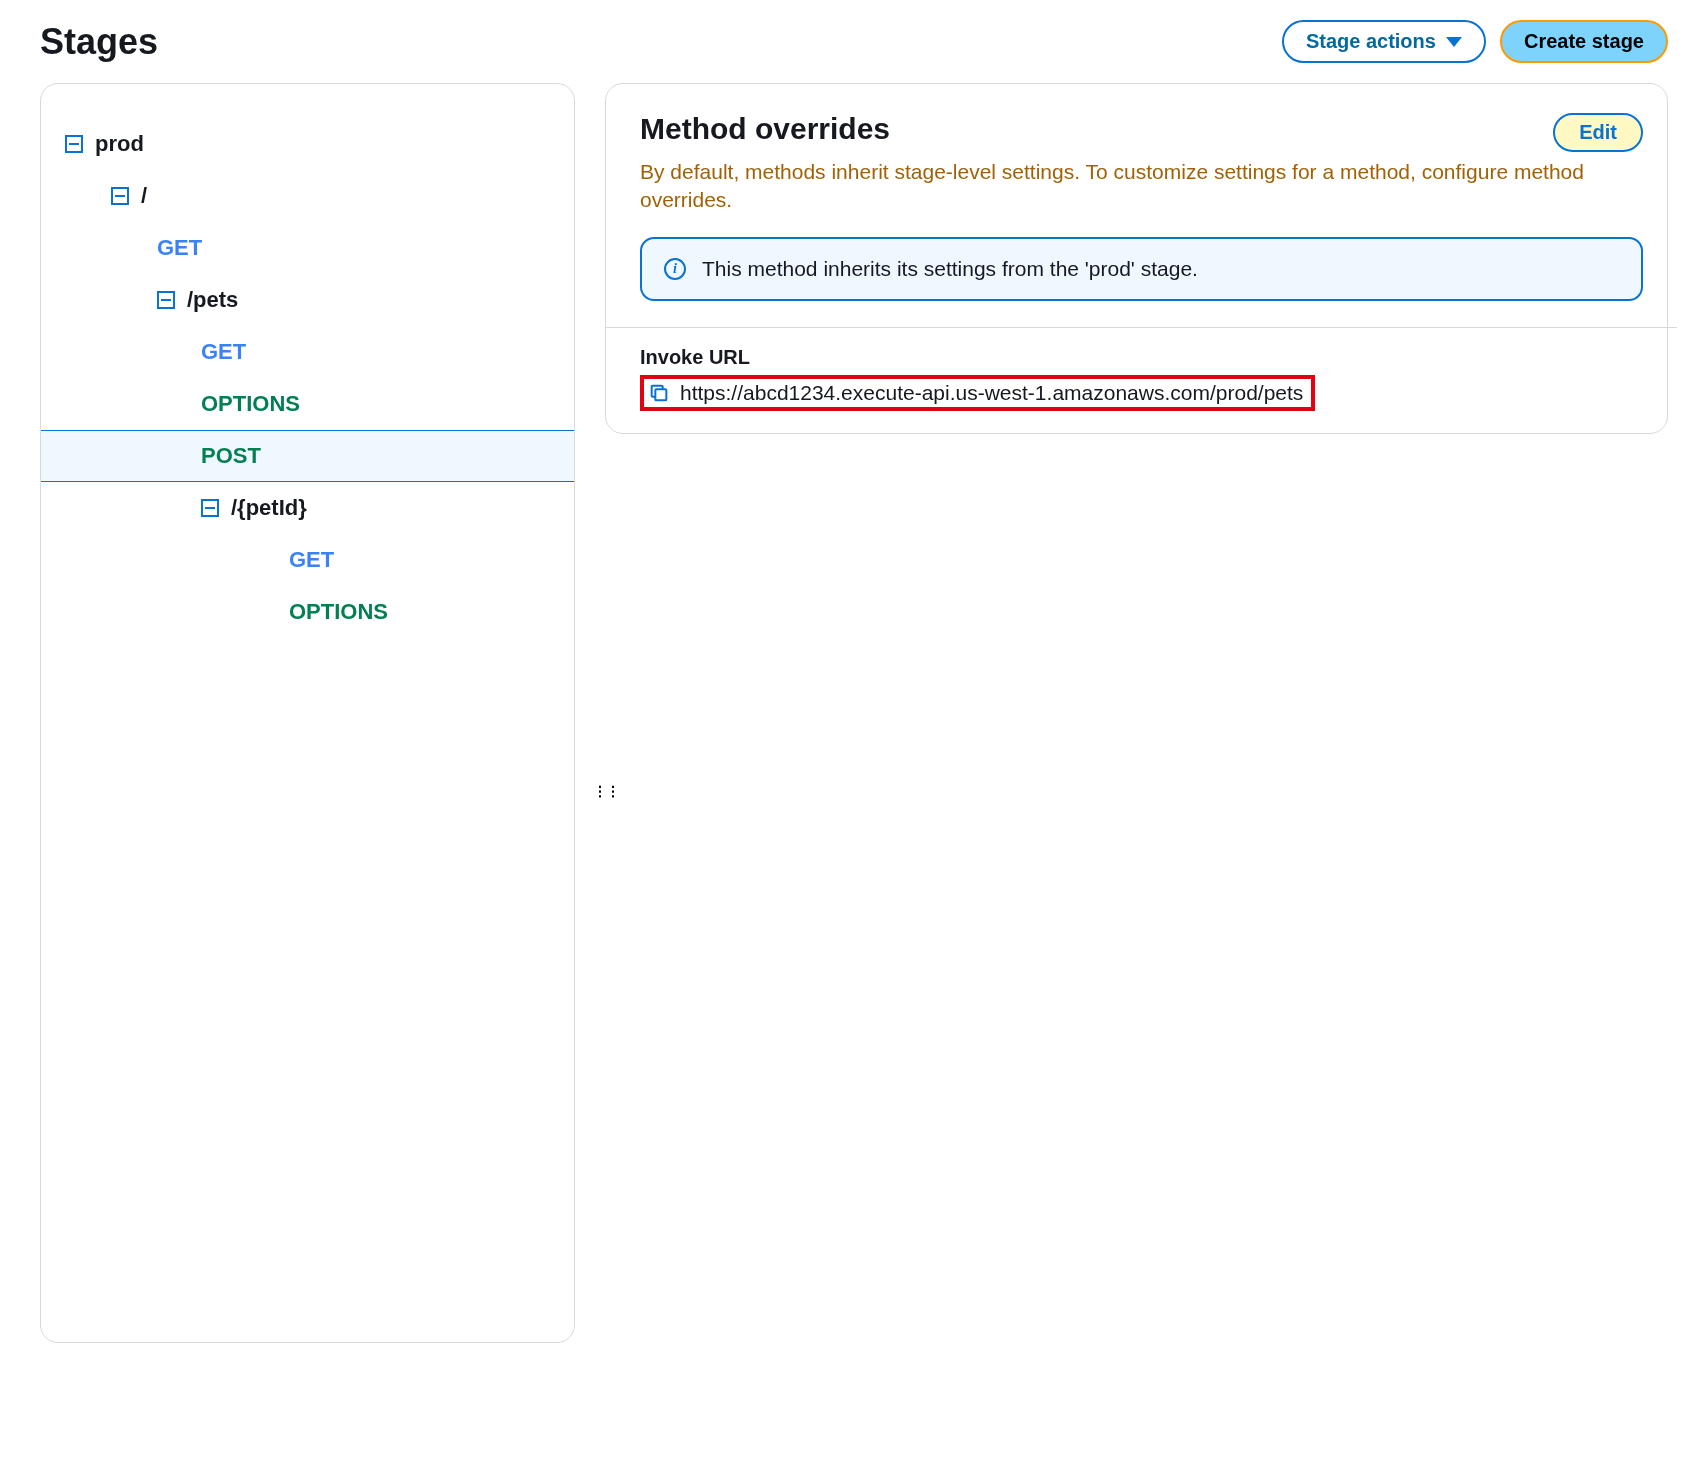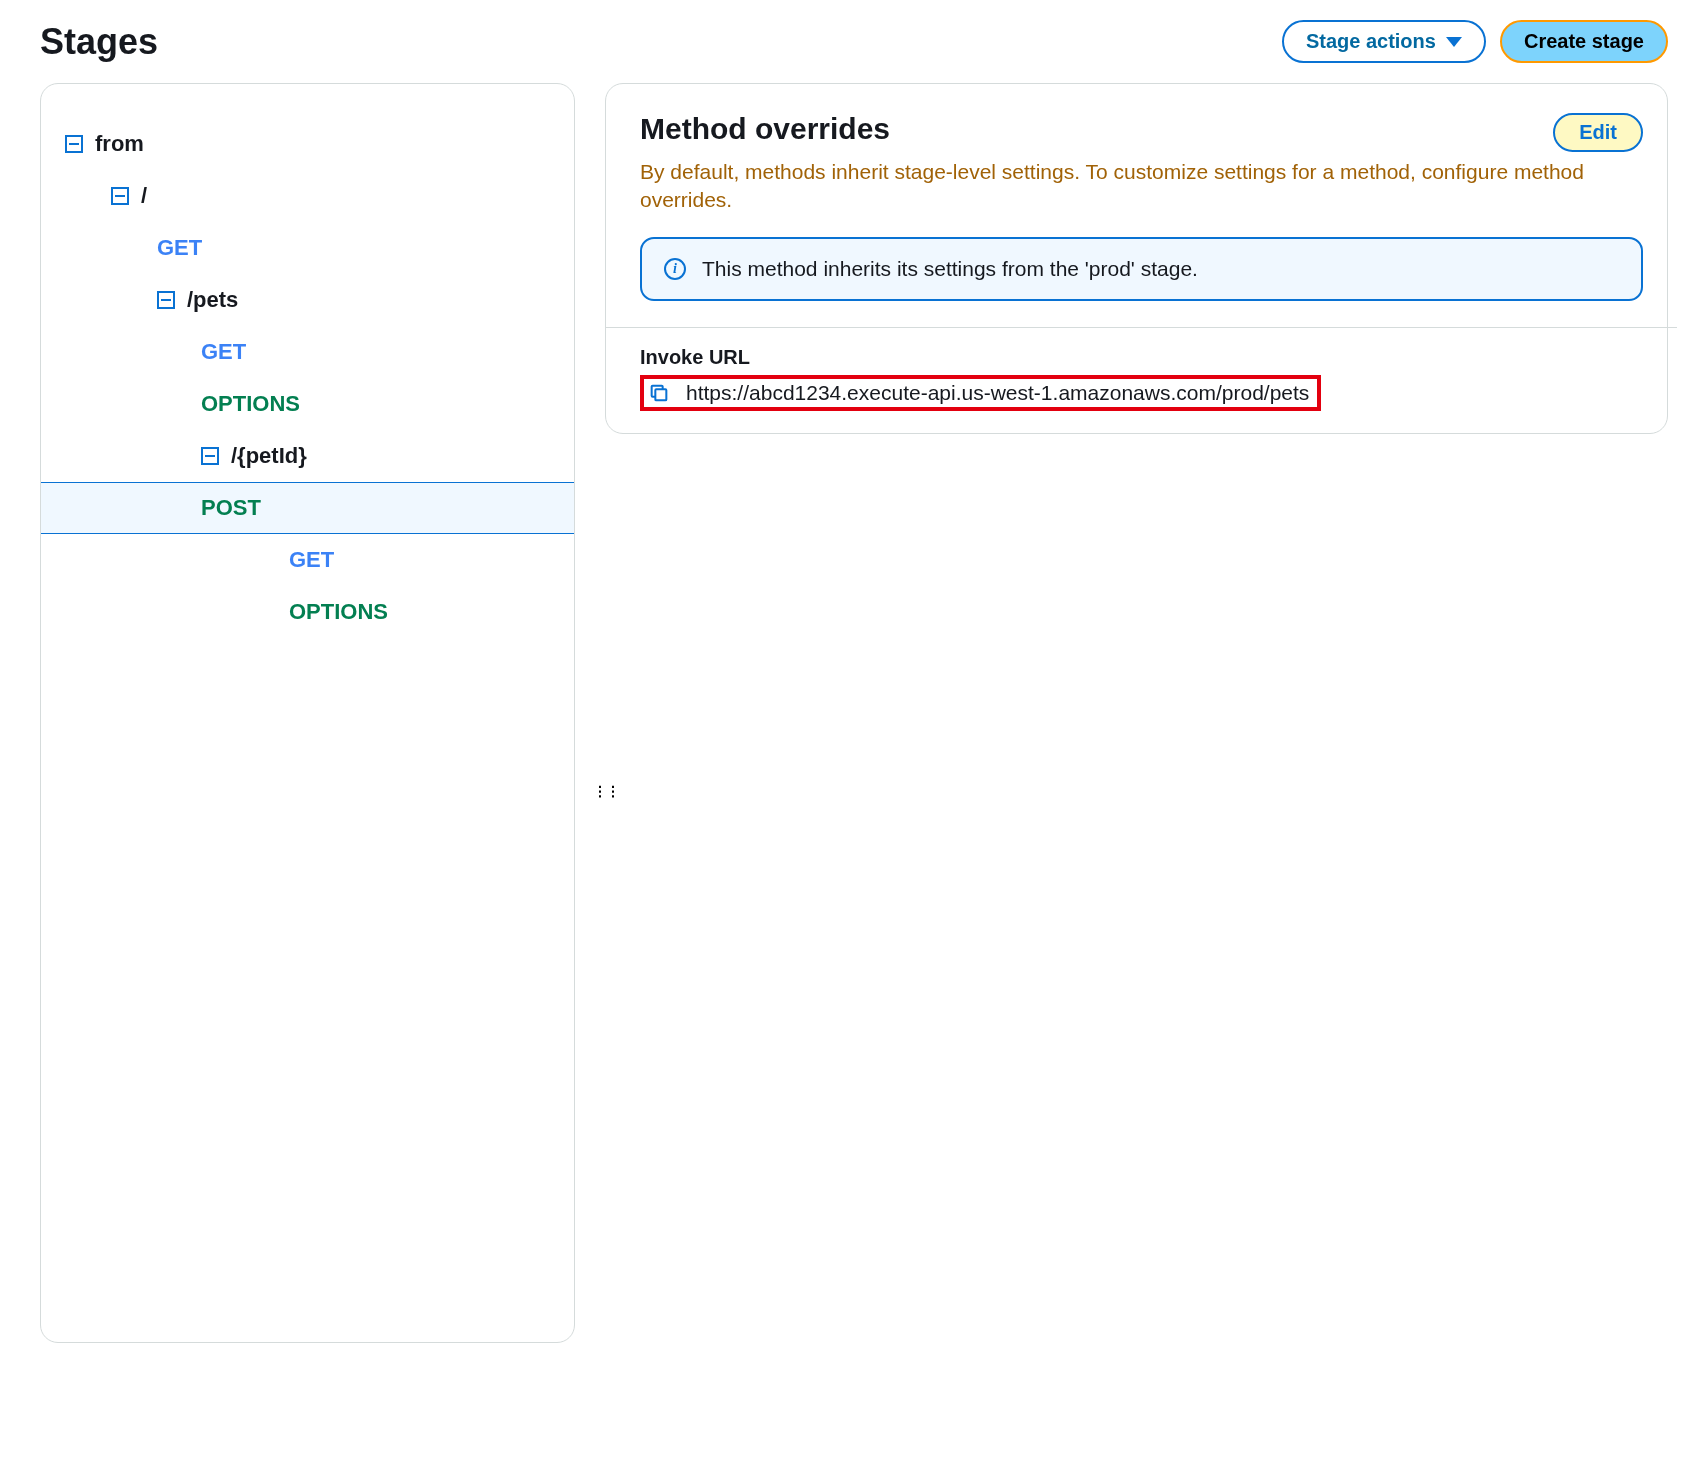--- a/index.html
+++ b/index.html
@@ -166,21 +166,21 @@
   }
   .divider { border-top: 1.5px solid #d5dbdb; margin: 0 -34px 18px -34px; }
   .invoke-label {
     font-size: 20px;
     font-weight: 700;
     margin-bottom: 6px;
   }
   .invoke-row {
     display: flex;
     align-items: center;
-    gap: 16px;
+    gap: 10px;
     font-size: 21px;
     color: #16191f;
     border: 4px solid #e3000f;
     padding: 2px 8px 2px 4px;
     width: fit-content;
   }
   .copy-icon {
     color: #0972d3;
     flex-shrink: 0;
   }
@@ -199,21 +199,21 @@
   </div>
 </div>
 
 <div class="layout">
   <div class="panel tree-panel">
 
     <div class="tree-row" style="padding-left:24px;">
       <span class="expander">
           <span class="minus"></span>
         </span>
-      <span class="node-black">from</span>
+      <span class="node-black">prod</span>
     </div>
 
     <div class="tree-row indent-1">
       <span class="expander">
           <span class="minus"></span>
         </span>
       <span class="node-black">/</span>
     </div>
 
     <div class="tree-row indent-2">
@@ -228,29 +228,29 @@
     </div>
 
     <div class="tree-row indent-2b">
       <span class="node-blue">GET</span>
     </div>
 
     <div class="tree-row indent-2b">
       <span class="node-green">OPTIONS</span>
     </div>
 
-    <div class="tree-row indent-2b">
-      <span class="expander">
-          <span class="minus"></span>
-        </span>
-      <span class="node-black">/{petId}</span>
-    </div>
-
     <div class="tree-row indent-2b selected">
       <span class="node-green">POST</span>
+    </div>
+
+    <div class="tree-row indent-2b">
+      <span class="expander">
+          <span class="minus"></span>
+        </span>
+      <span class="node-black">/{petId}</span>
     </div>
 
     <div class="tree-row indent-3b">
       <span class="node-blue">GET</span>
     </div>
 
     <div class="tree-row indent-3b">
       <span class="node-green">OPTIONS</span>
     </div>
   </div>

